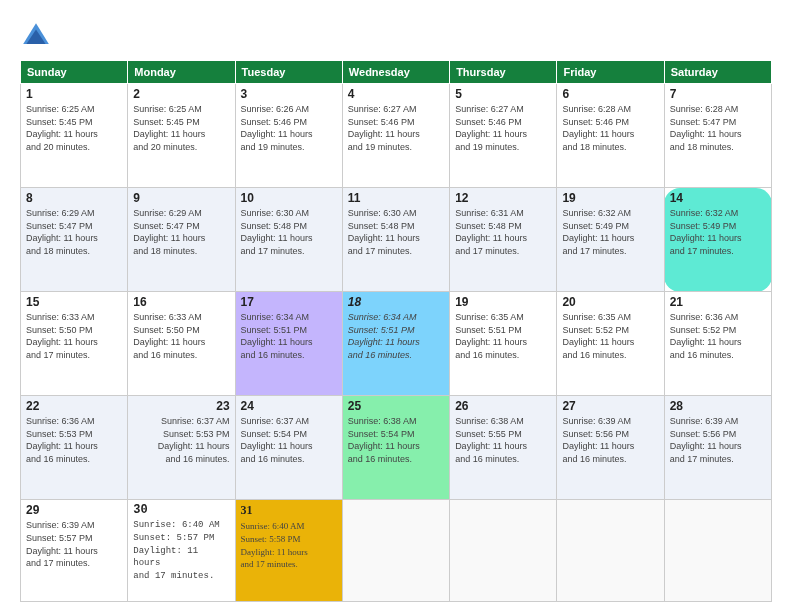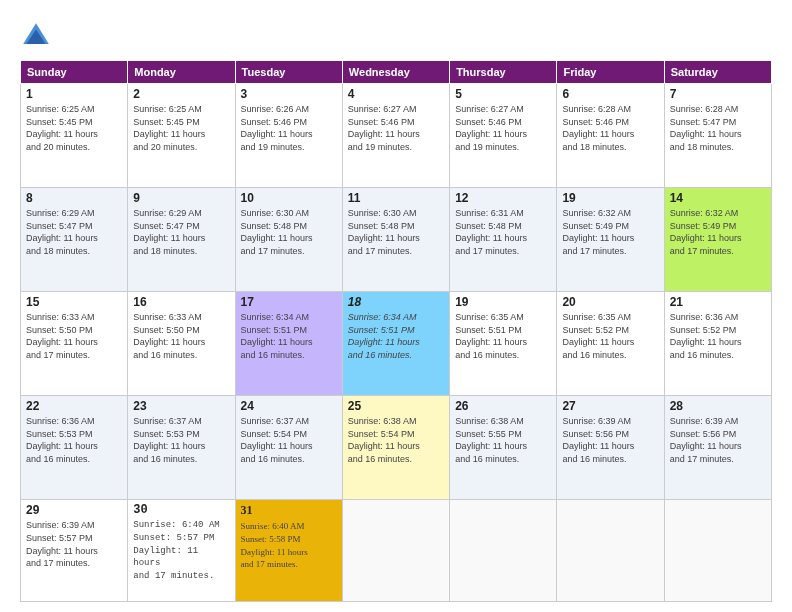--- a/index.html
+++ b/index.html
@@ -53,21 +53,21 @@
       font-size: 14px;
       color: #555;
     }
     .calendar {
       flex: 1;
       border-collapse: collapse;
       width: 100%;
       font-size: 9.5px;
     }
     .calendar th {
-      background: #701a75;
+      background: #15803d;
       color: #fff;
       text-align: left;
       padding: 5px 6px;
       font-size: 11px;
       font-weight: bold;
       border: 1px solid #fff;
       margin-left: 22px;
     }
     .calendar td {
       border: 1px solid #ccc;
@@ -184,21 +184,21 @@
             <div class="day-info">Sunrise: 6:30 AM<br>Sunset: 5:48 PM<br>Daylight: 11 hours<br>and 17 minutes.</div>
           </td>
           <td style="background: rgb(238, 242, 249);">
             <span class="day-num">12</span>
             <div class="day-info">Sunrise: 6:31 AM<br>Sunset: 5:48 PM<br>Daylight: 11 hours<br>and 17 minutes.</div>
           </td>
           <td style="background: rgb(238, 242, 249);">
             <span class="day-num">19</span>
             <div class="day-info">Sunrise: 6:32 AM<br>Sunset: 5:49 PM<br>Daylight: 11 hours<br>and 17 minutes.</div>
           </td>
-          <td style="background: #bef264;">
+          <td style="background: #5eead4; border-radius: 16px;">
             <span class="day-num">14</span>
             <div class="day-info">Sunrise: 6:32 AM<br>Sunset: 5:49 PM<br>Daylight: 11 hours<br>and 17 minutes.</div>
           </td>
         </tr>
         <tr>
           <td style="background: rgb(255, 255, 255);">
             <span class="day-num">15</span>
             <div class="day-info">Sunrise: 6:33 AM<br>Sunset: 5:50 PM<br>Daylight: 11 hours<br>and 17 minutes.</div>
           </td>
           <td style="background: rgb(255, 255, 255);">
@@ -224,29 +224,29 @@
           <td style="background: rgb(255, 255, 255);">
             <span class="day-num">21</span>
             <div class="day-info">Sunrise: 6:36 AM<br>Sunset: 5:52 PM<br>Daylight: 11 hours<br>and 16 minutes.</div>
           </td>
         </tr>
         <tr>
           <td style="background: rgb(238, 242, 249);">
             <span class="day-num">22</span>
             <div class="day-info">Sunrise: 6:36 AM<br>Sunset: 5:53 PM<br>Daylight: 11 hours<br>and 16 minutes.</div>
           </td>
-          <td style="background: rgb(238, 242, 249);">
+          <td style="background: rgb(238, 242, 249); text-align: right;">
             <span class="day-num">23</span>
             <div class="day-info">Sunrise: 6:37 AM<br>Sunset: 5:53 PM<br>Daylight: 11 hours<br>and 16 minutes.</div>
           </td>
           <td style="background: rgb(238, 242, 249); margin-top: 33px;">
             <span class="day-num">24</span>
             <div class="day-info">Sunrise: 6:37 AM<br>Sunset: 5:54 PM<br>Daylight: 11 hours<br>and 16 minutes.</div>
           </td>
-          <td style="background: #fef9c3;">
+          <td style="background: #86efac;">
             <span class="day-num">25</span>
             <div class="day-info">Sunrise: 6:38 AM<br>Sunset: 5:54 PM<br>Daylight: 11 hours<br>and 16 minutes.</div>
           </td>
           <td style="background: rgb(238, 242, 249);">
             <span class="day-num">26</span>
             <div class="day-info">Sunrise: 6:38 AM<br>Sunset: 5:55 PM<br>Daylight: 11 hours<br>and 16 minutes.</div>
           </td>
           <td style="background: rgb(238, 242, 249);">
             <span class="day-num">27</span>
             <div class="day-info">Sunrise: 6:39 AM<br>Sunset: 5:56 PM<br>Daylight: 11 hours<br>and 16 minutes.</div>

